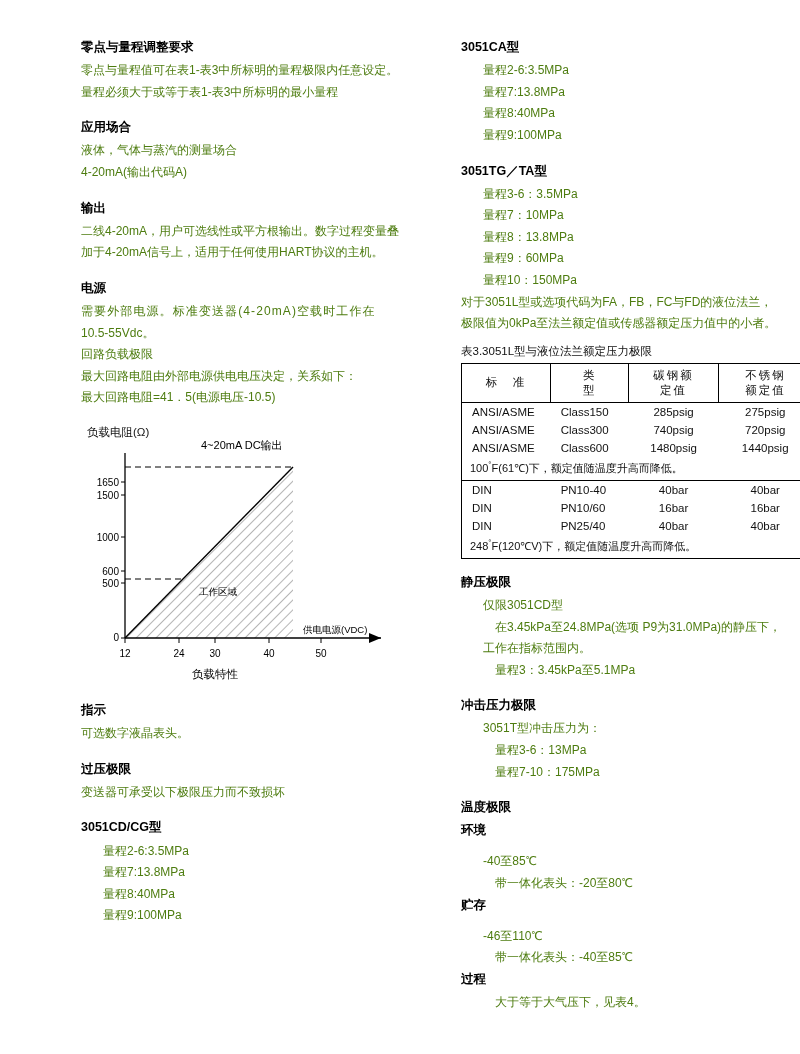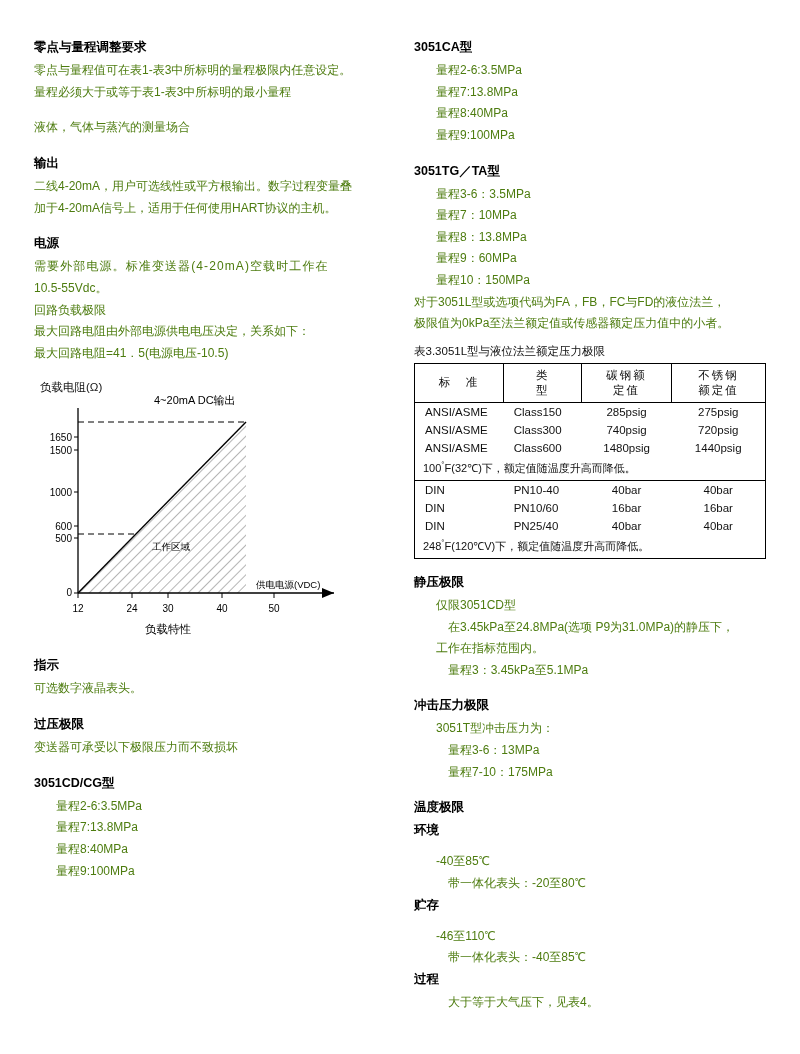--- a/index.html
+++ b/index.html
@@ -14,20 +14,21 @@
     color: #111111;
     position: relative;
     overflow: hidden;
   }
   .page {
     position: relative;
     width: 635px;
     height: 1054px;
     padding: 0;
     box-sizing: border-box;
+    margin-left: 47px;
   }
   .col {
     position: absolute;
     top: 38px;
   }
   .col-left {
     left: 34px;
     width: 348px;
   }
   .col-right {
@@ -135,21 +136,23 @@
 <div class="page">
 
   <div class="col col-left">
 
     <h3 class="sec">零点与量程调整要求</h3>
     <p class="body">零点与量程值可在表1-表3中所标明的量程极限内任意设定。</p>
     <p class="body">量程必须大于或等于表1-表3中所标明的最小量程</p>
 
     <div class="gap"></div>
 
+    <h3 class="sec">应用场合</h3>
     <p class="body">液体，气体与蒸汽的测量场合</p>
+    <p class="body">4-20mA(输出代码A)</p>
 
     <div class="gap"></div>
 
     <h3 class="sec">输出</h3>
     <p class="body">二线4-20mA，用户可选线性或平方根输出。数字过程变量叠</p>
     <p class="body">加于4-20mA信号上，适用于任何使用HART协议的主机。</p>
 
     <div class="gap"></div>
 
     <h3 class="sec">电源</h3>
@@ -282,21 +285,21 @@
           <td>740psig</td>
           <td>720psig</td>
         </tr>
         <tr>
           <td class="left">ANSI/ASME</td>
           <td class="left">Class600</td>
           <td>1480psig</td>
           <td>1440psig</td>
         </tr>
         <tr class="note">
-          <td colspan="4"><span>100</span><span class="sup">°</span><span>F(32℃)下，额定值随温度升高而降低。</span></td>
+          <td colspan="4"><span>100</span><span class="sup">°</span><span>F(61℃)下，额定值随温度升高而降低。</span></td>
         </tr>
         <tr>
           <td class="left">DIN</td>
           <td class="left">PN10-40</td>
           <td>40bar</td>
           <td>40bar</td>
         </tr>
         <tr>
           <td class="left">DIN</td>
           <td class="left">PN10/60</td>

